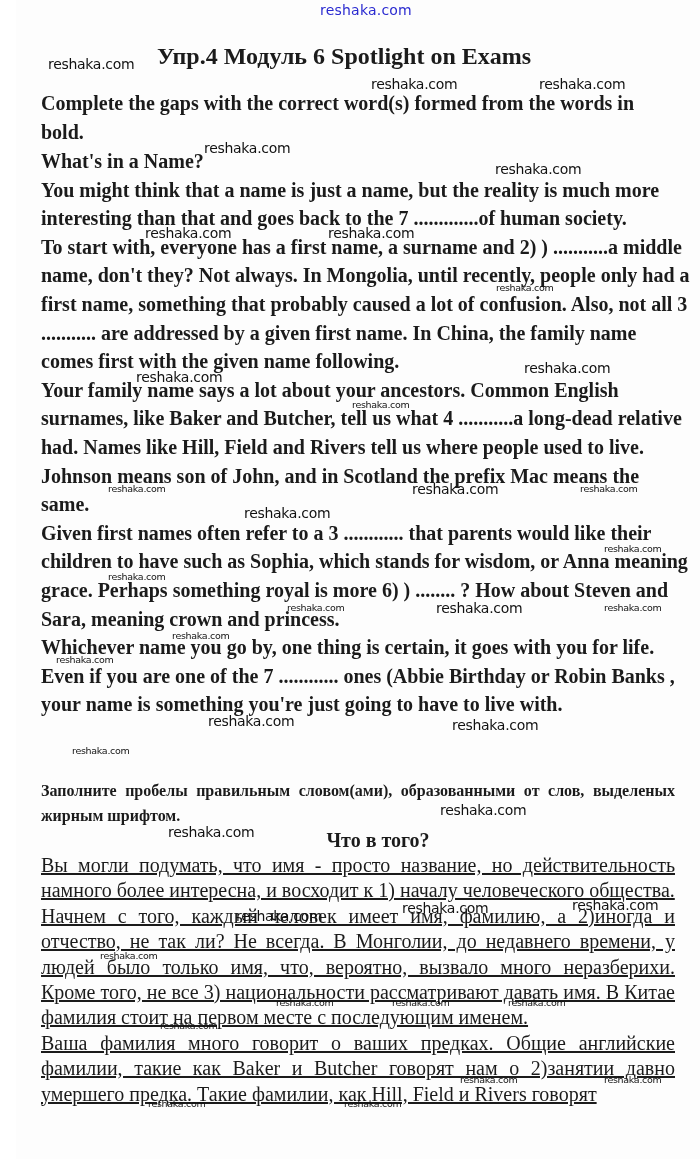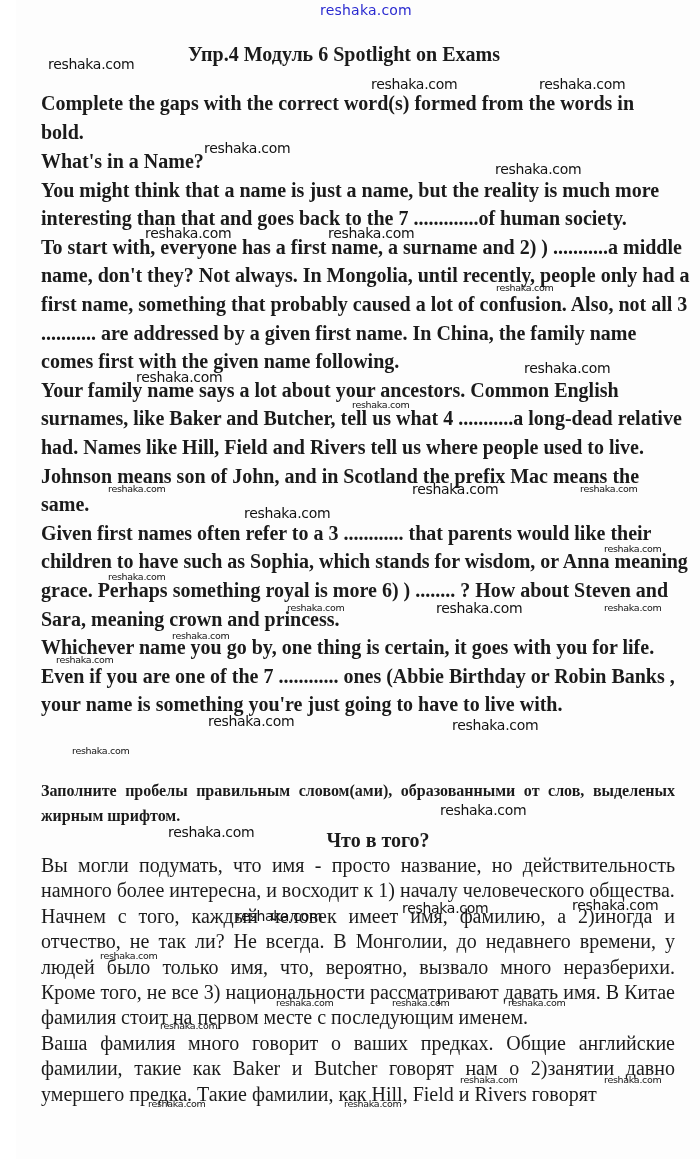--- a/index.html
+++ b/index.html
@@ -6,21 +6,21 @@
   body { width: 700px; height: 1159px; position: relative; overflow: hidden; }
   .page { position: absolute; left: 16px; top: 0; width: 700px; height: 1159px; background: #fdfdfd; }
   .top-link {
     position: absolute; top: 2px; left: 0; width: 700px; text-align: center;
     font-family: "DejaVu Sans", sans-serif; font-size: 14px; color: #2a2ad0;
     letter-spacing: 0.2px;
   }
   .serif { font-family: "Liberation Serif", serif; color: #1b1b1b; }
   .title {
     position: absolute; top: 43px; left: 0; width: 656px; text-align: center;
-    font-weight: bold; font-size: 20px;
+    font-weight: bold; font-size: 24px;
   }
   .instruction {
     position: absolute; top: 89px; left: 25px; width: 640px;
     font-weight: bold; font-size: 20px; line-height: 29px;
   }
   .en-body {
     position: absolute; top: 147px; left: 25px; width: 650px;
     font-size: 20px; line-height: 28.6px; font-weight: bold;
   }
   .en-body p { margin: 0; }
@@ -29,21 +29,21 @@
     font-weight: bold; font-size: 16px; line-height: 25px; text-align: justify;
   }
   .ru-title {
     position: absolute; top: 829px; left: 0; width: 700px; text-align: center;
     font-weight: bold; font-size: 20px; padding-left: 24px; box-sizing: border-box;
   }
   .ru-body {
     position: absolute; top: 853px; left: 25px; width: 634px;
     font-size: 20px; line-height: 25.4px; text-align: justify;
   }
-  .ru-body p { margin: 0; }
+  .ru-body p { margin: 0; text-decoration: underline; }
   .wm {
     position: absolute; font-family: "DejaVu Sans", sans-serif; color: #111;
     white-space: nowrap; letter-spacing: -0.3px;
   }
   .wm.lg { font-size: 14px; }
   .wm.sm { font-size: 9.5px; }
 </style>
 </head>
 <body>
 

